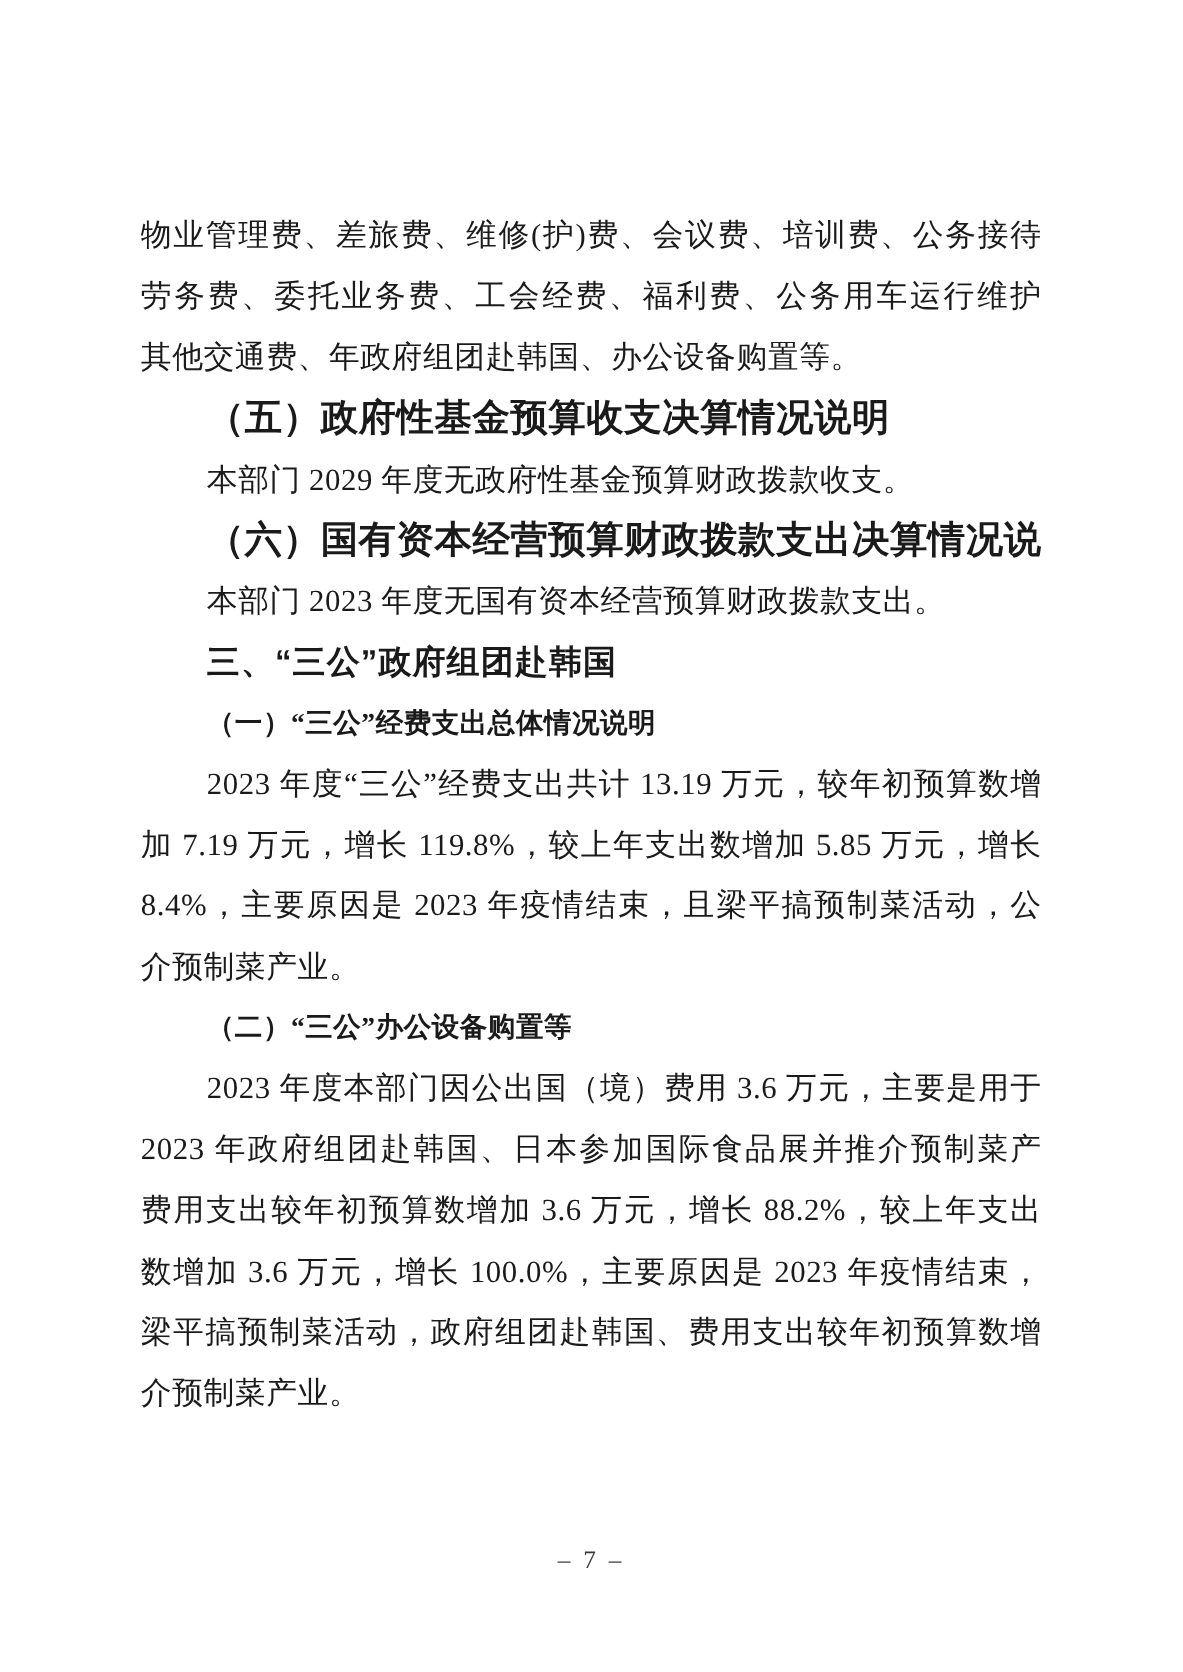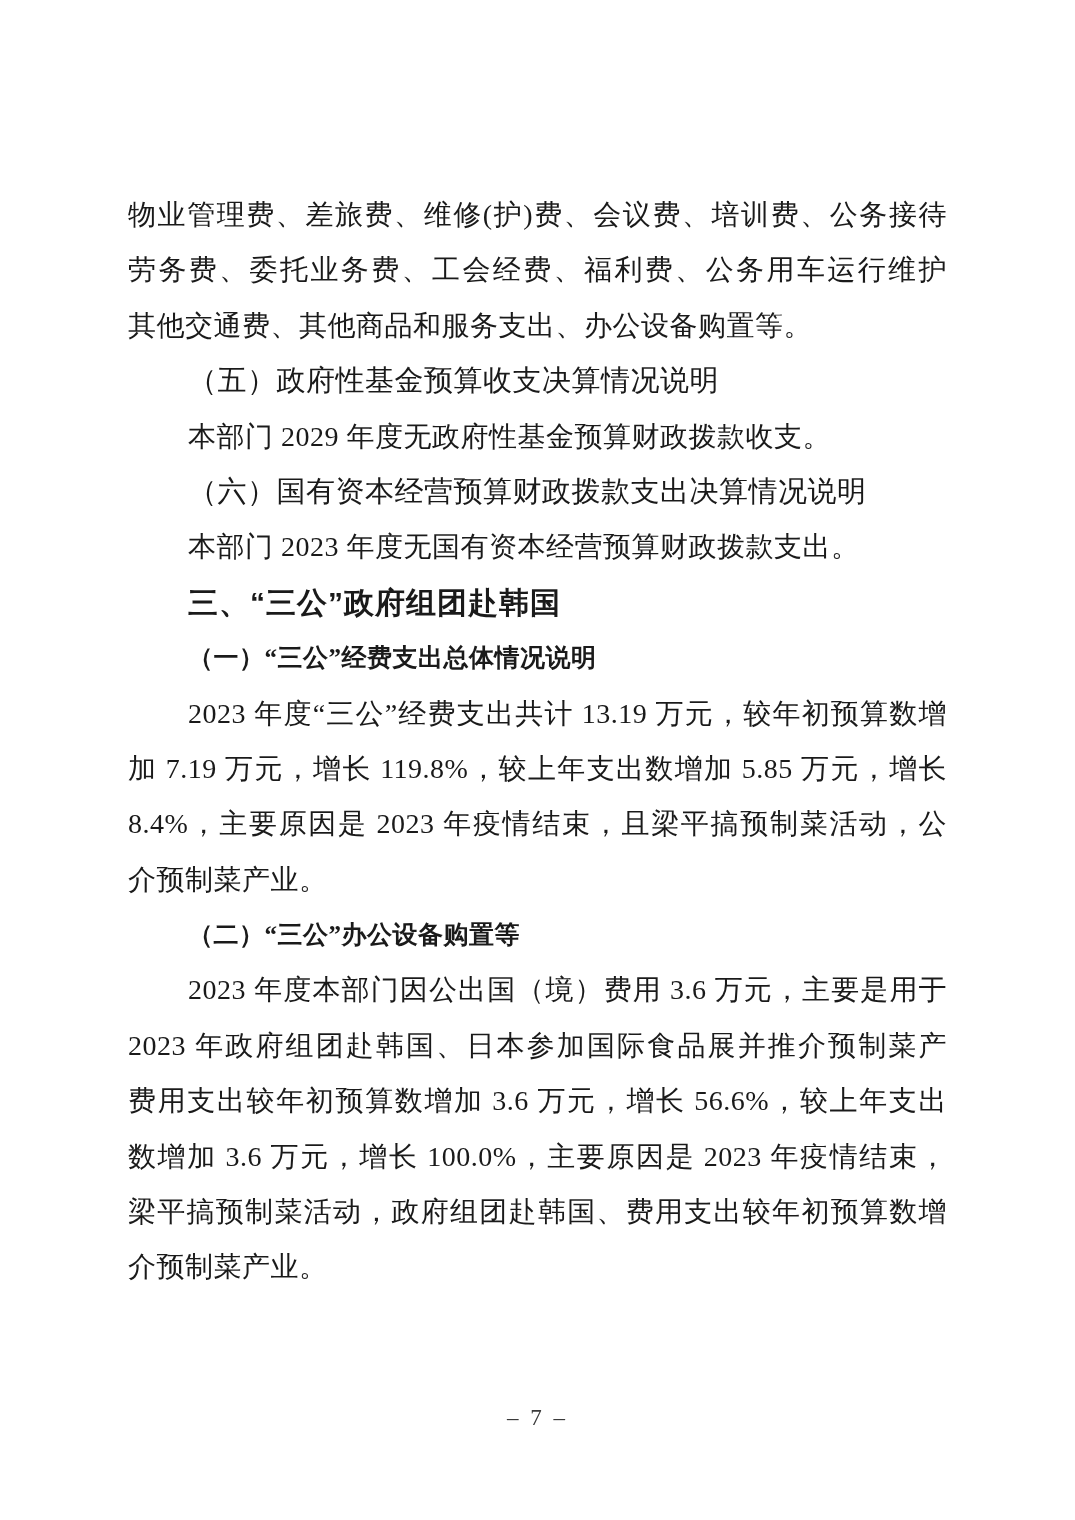--- a/index.html
+++ b/index.html
@@ -28,22 +28,22 @@
   }
   
   .j {
     text-align: justify;
     text-align-last: justify;
   }
   
   .ind { text-indent: 60px; }
   
   .h-serif {
-    font-weight: normal;
-    font-size: 29px;
+    font-weight: bold;
+    font-size: 34px;
   }
   
   .h-kaiti {
     font-weight: bold;
     font-size: 25px;
   }
   
   .h-sans {
     font-family: "Liberation Sans", "DejaVu Sans", sans-serif;
     font-weight: bold;
@@ -64,35 +64,35 @@
   }
 </style>
 </head>
 <body>
 
 <div class="page">
 
   <main class="text-block">
     <p class="ln j">物业管理费、差旅费、维修(护)费、会议费、培训费、公务接待费、</p>
     <p class="ln j">劳务费、委托业务费、工会经费、福利费、公务用车运行维护费、</p>
-    <p class="ln">其他交通费、其他商品和服务支出、办公设备购置等。</p>
+    <p class="ln">其他交通费、年政府组团赴韩国、办公设备购置等。</p>
     <p class="ln h-serif ind">（五）政府性基金预算收支决算情况说明</p>
     <p class="ln ind">本部门 2029 年度无政府性基金预算财政拨款收支。</p>
     <p class="ln h-serif ind">（六）国有资本经营预算财政拨款支出决算情况说明</p>
     <p class="ln ind">本部门 2023 年度无国有资本经营预算财政拨款支出。</p>
     <p class="ln h-sans ind">三、“三公”政府组团赴韩国</p>
     <p class="ln h-kaiti ind">（一）“三公”经费支出总体情况说明</p>
     <p class="ln j ind">2023 年度“三公”经费支出共计 13.19 万元，较年初预算数增</p>
     <p class="ln j">加 7.19 万元，增长 119.8%，较上年支出数增加 5.85 万元，增长</p>
     <p class="ln j">8.4%，主要原因是 2023 年疫情结束，且梁平搞预制菜活动，公</p>
     <p class="ln">介预制菜产业。</p>
     <p class="ln h-kaiti ind">（二）“三公”办公设备购置等</p>
     <p class="ln j ind">2023 年度本部门因公出国（境）费用 3.6 万元，主要是用于</p>
     <p class="ln j">2023 年政府组团赴韩国、日本参加国际食品展并推介预制菜产业。</p>
-    <p class="ln j">费用支出较年初预算数增加 3.6 万元，增长 56.6%，较上年支出</p>
+    <p class="ln j">费用支出较年初预算数增加 3.6 万元，增长 88.2%，较上年支出</p>
     <p class="ln j">数增加 3.6 万元，增长 100.0%，主要原因是 2023 年疫情结束，且</p>
     <p class="ln j">梁平搞预制菜活动，政府组团赴韩国、费用支出较年初预算数增加</p>
     <p class="ln">介预制菜产业。</p>
   </main>
 
   <footer class="footer">
     <span>– 7 –</span>
   </footer>
 
 </div>

